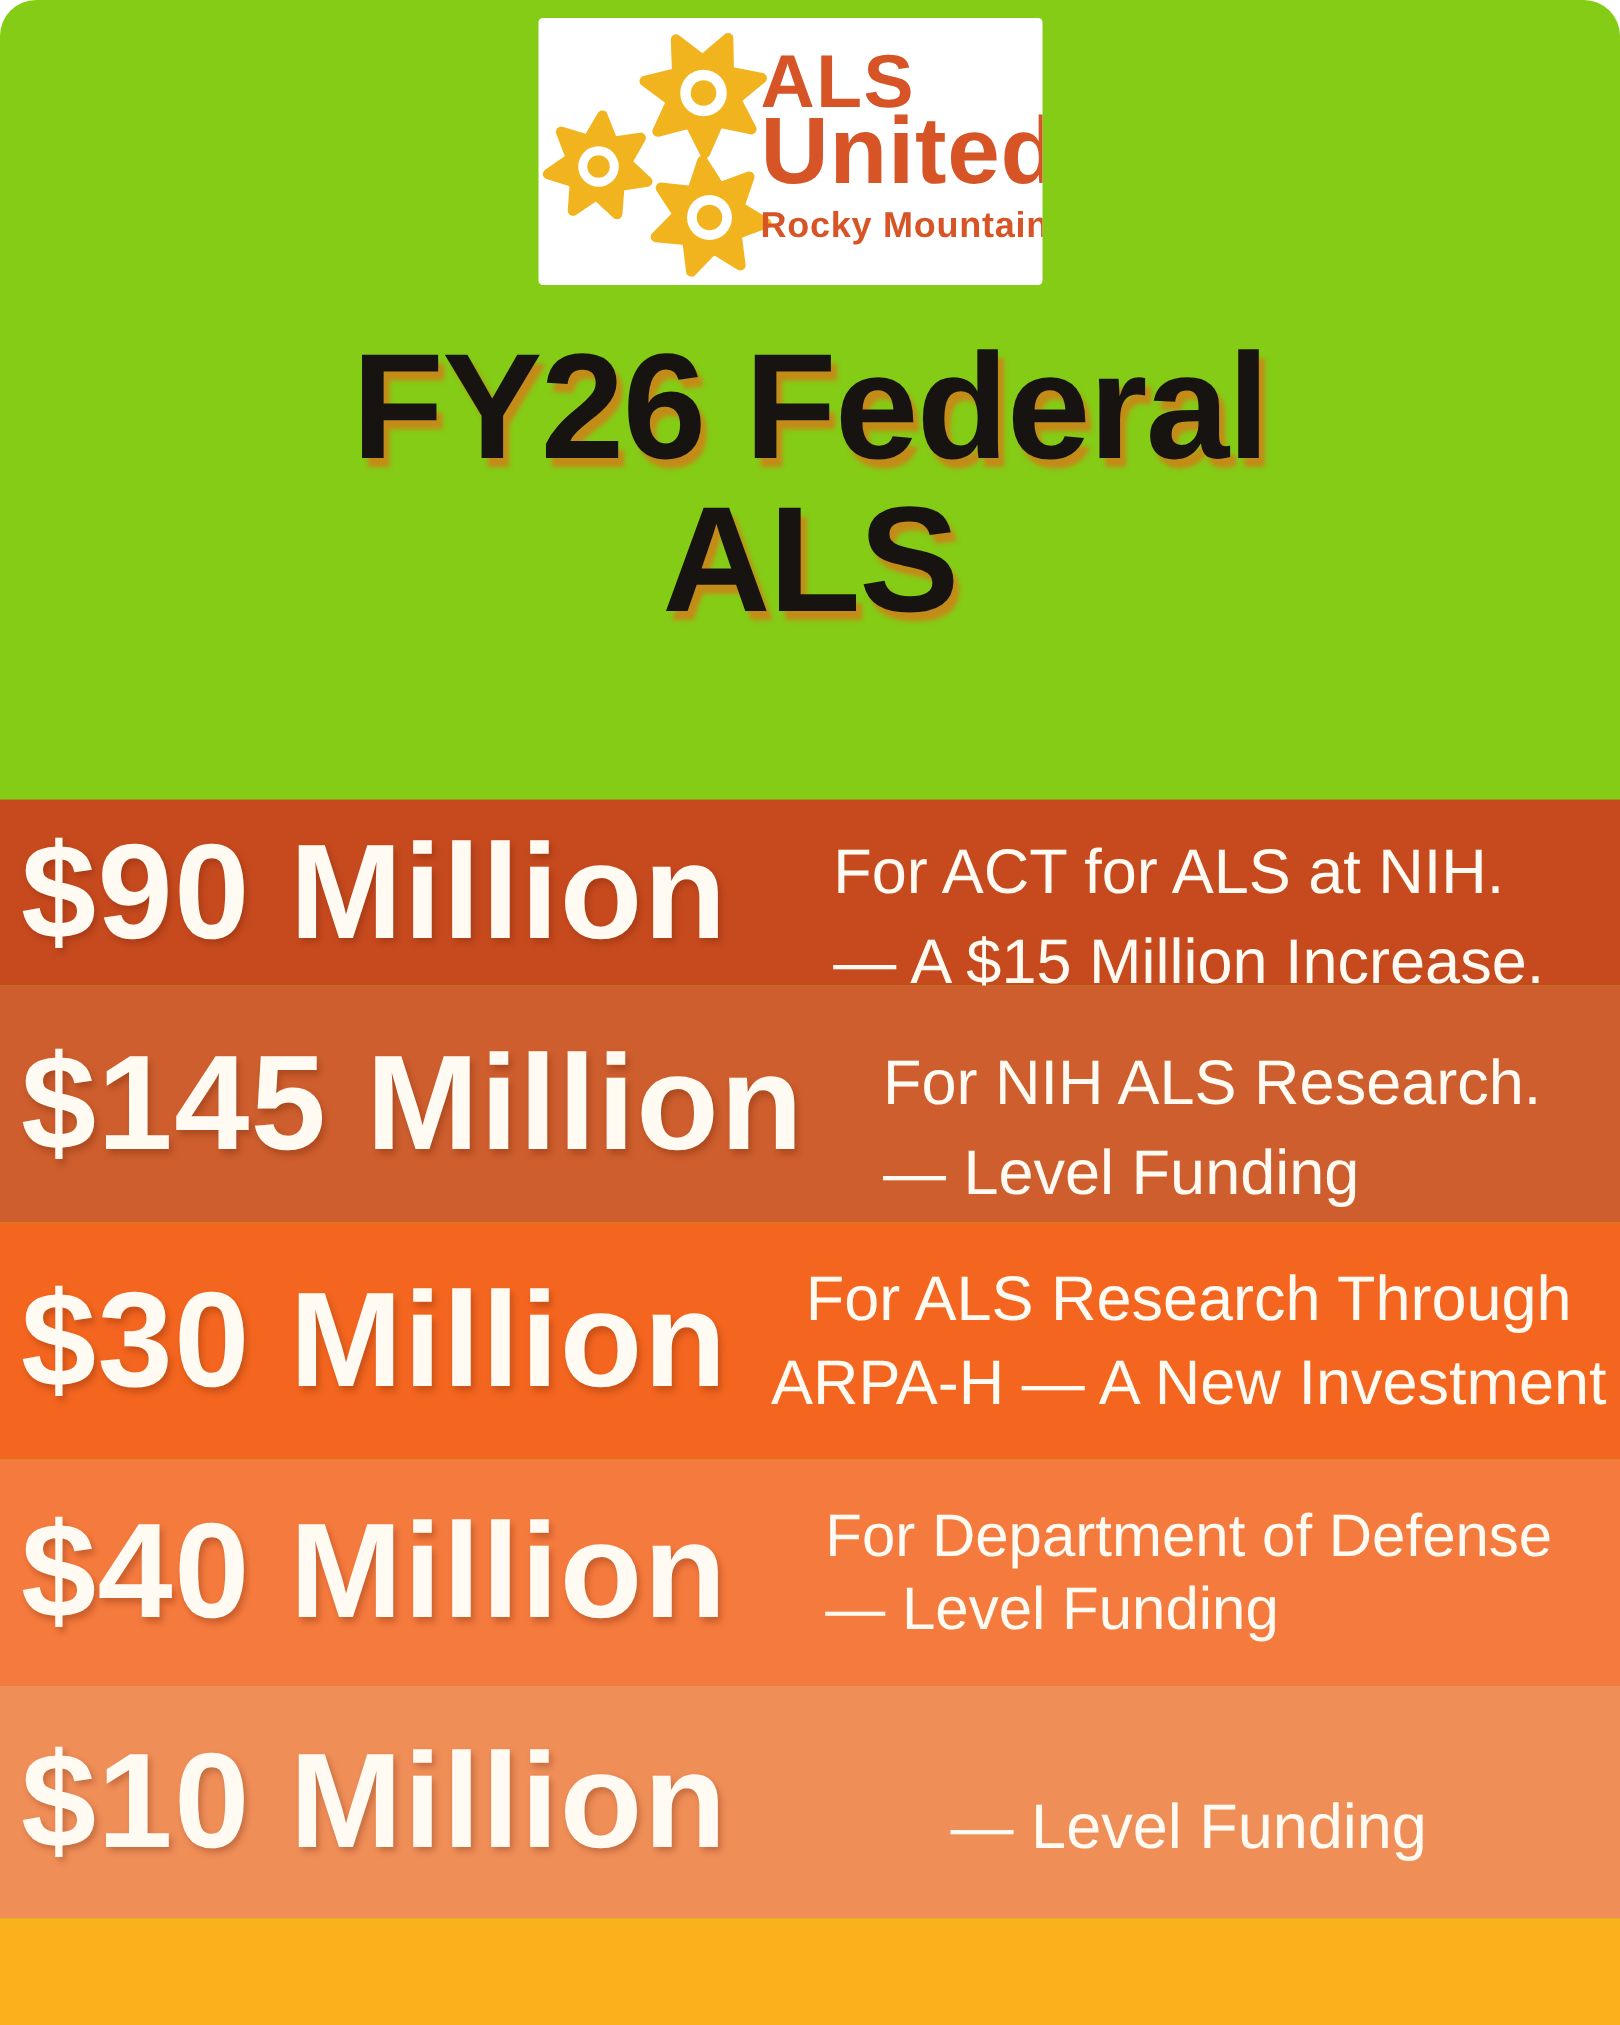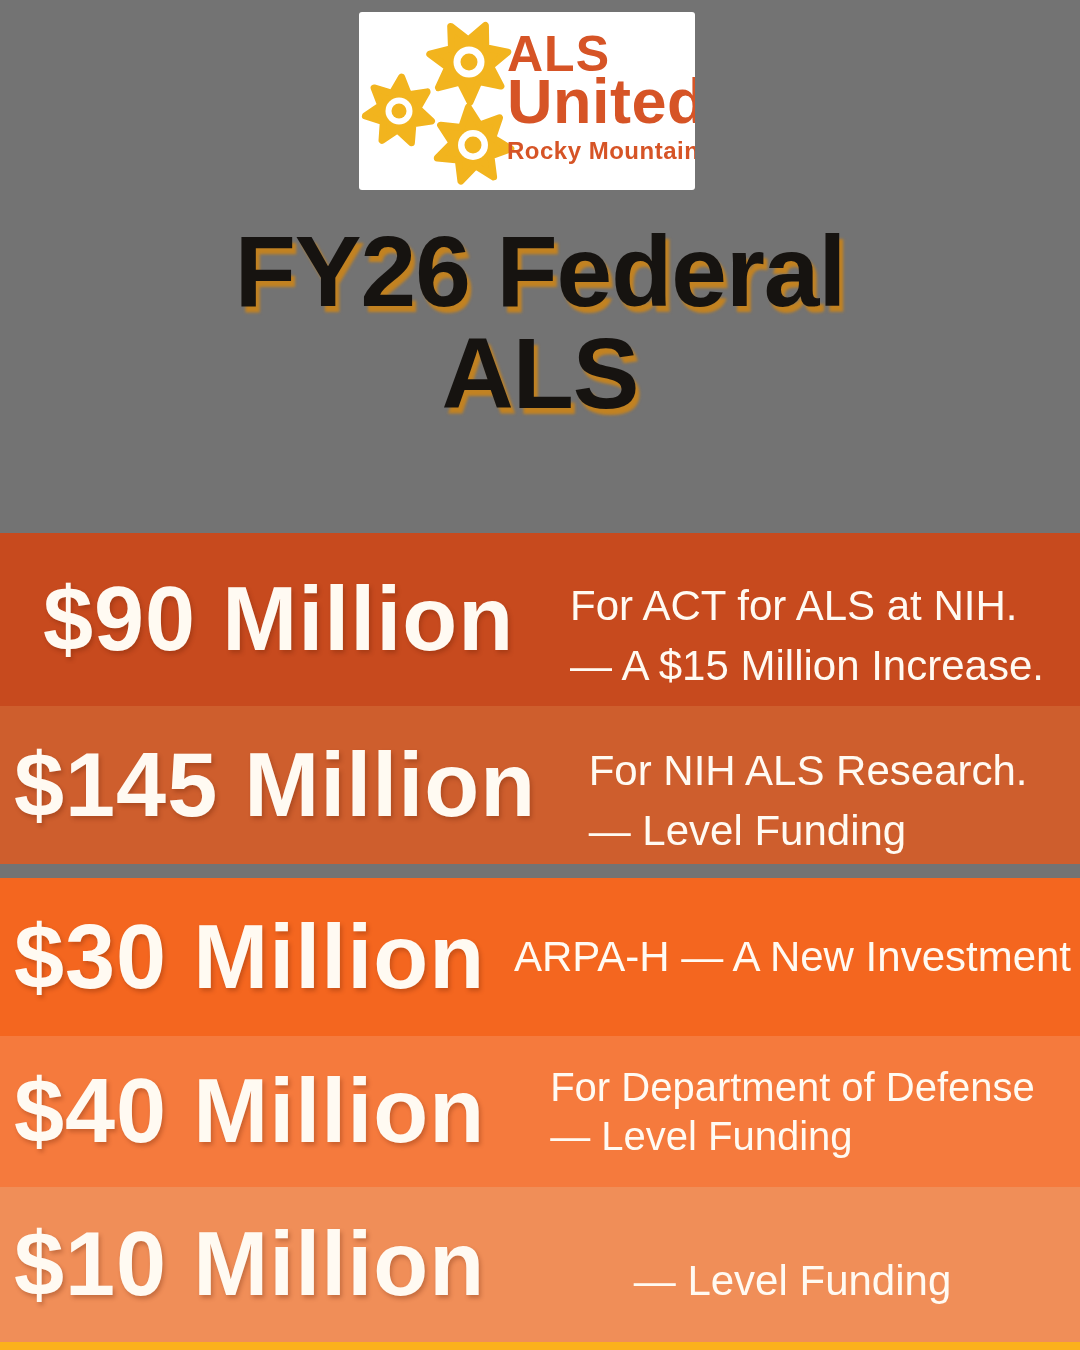--- a/index.html
+++ b/index.html
@@ -24,21 +24,21 @@
 
   .title {
     margin-top: 30px; text-align: center;
     font-size: 100px; line-height: 102px; font-weight: 900; letter-spacing: -1px;
     color: #161310;
     text-shadow: 4px 6px 3px rgba(203, 132, 24, 0.9);
   }
 
   
   .row { display: flex; align-items: center; }
-  .row.r1 { height: 173px; padding-left: 29px; }
+  .row.r1 { height: 124px; }
   .row.r2 { height: 158px; }
   .row.r3 { height: 158px; }
   .row.r4 { height: 151px; }
   .row.r5 { height: 155px; }
   .amount {
     flex: 0 0 505px; box-sizing: border-box; padding-left: 14px;
     font-size: 90px; font-weight: bold; letter-spacing: 1px; white-space: nowrap;
     color: #FFFAF2;
     text-shadow: 2px 3px 4px rgba(90, 25, 0, 0.28);
   }
@@ -49,21 +49,21 @@
   .lh60 .desc-inner { line-height: 60px; margin-top: 32px; }
   .lh56 .desc-inner { line-height: 56px; }
   .lh48 .desc-inner { line-height: 49px; font-size: 40px; }
 
   
   .footer { flex: 1 1 auto; }
 </style>
 </head>
 <body>
 
-<div class="page" style="background-color: #737373;">
+<div class="page" style="background-color: #84cc16; border-radius: 24px;">
 
   <div class="header">
     <div class="logo-box" style="background-color: rgb(255, 255, 255);">
       <svg id="neuron-svg" class="logo-art" viewBox="0 0 148 176">
           <polygon points="148.8,38.1 131.6,52.3 141.9,72.1 120.0,67.6 111.0,88.0 101.0,68.1 79.4,73.7 88.7,53.4 70.8,40.1 92.5,34.7 91.7,12.4 109.4,26.0 126.4,11.5 126.8,33.8" fill="#F2B41E" stroke="#F2B41E" stroke-width="7" stroke-linejoin="round"></polygon>
           <circle cx="110" cy="48" r="15.5" fill="#FFFFFF"></circle>
           <circle cx="110" cy="48" r="8.5" fill="#F2B41E"></circle>
           <polygon points="72.5,107.0 53.9,109.9 52.4,128.7 38.6,115.9 23.0,126.4 24.3,107.7 6.4,102.0 21.8,91.4 15.1,73.9 33.1,79.3 42.6,63.1 49.5,80.6 68.1,77.9 58.8,94.2" fill="#F2B41E" stroke="#F2B41E" stroke-width="7" stroke-linejoin="round"></polygon>
           <circle cx="40" cy="97" r="13.5" fill="#FFFFFF"></circle>
           <circle cx="40" cy="97" r="7.5" fill="#F2B41E"></circle>
@@ -98,24 +98,25 @@
   <div class="row r2" style="background-color: rgb(206, 94, 45);">
     <div class="amount">$145 Million</div>
     <div class="desc align-left lh60">
       <div class="desc-inner">
         <div>For NIH ALS Research.</div>
         <div>— Level Funding</div>
       </div>
     </div>
   </div>
 
-  <div class="row r3" style="background-color: rgb(244, 102, 31); margin-top: 14px;">
+  <div class="row r3" style="background-color: rgb(244, 102, 31);">
     <div class="amount">$30 Million</div>
     <div class="desc align-center lh56">
       <div class="desc-inner">
+        <div>For ALS Research Through</div>
         <div>ARPA-H — A New Investment</div>
       </div>
     </div>
   </div>
 
   <div class="row r4" style="background-color: rgb(245, 122, 61);">
     <div class="amount">$40 Million</div>
     <div class="desc align-left lh48">
       <div class="desc-inner">
         <div>For Department of Defense</div>

